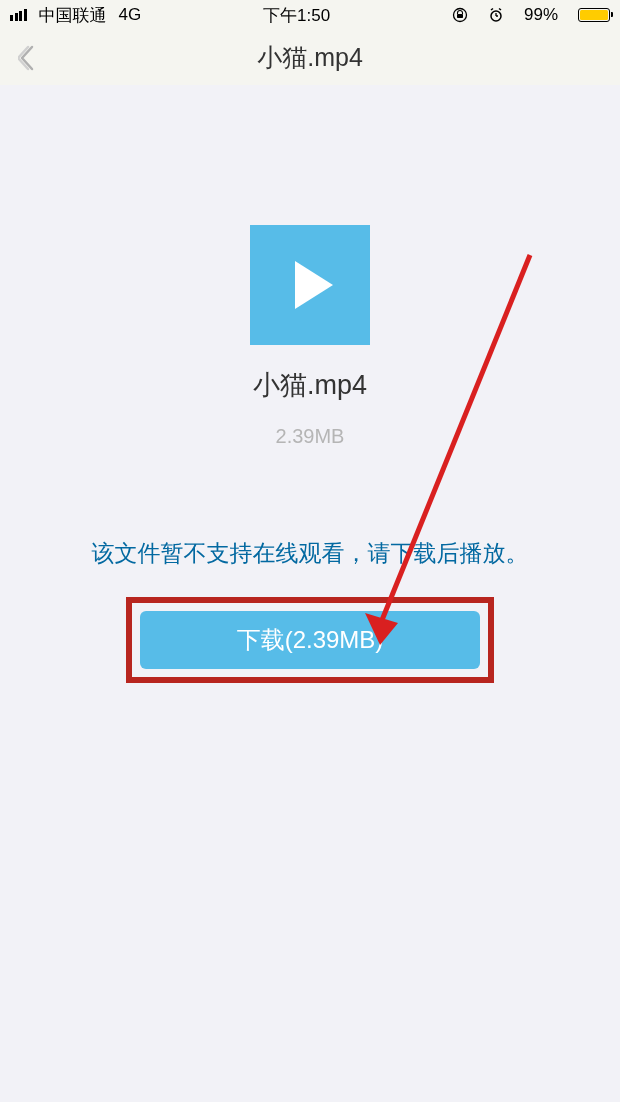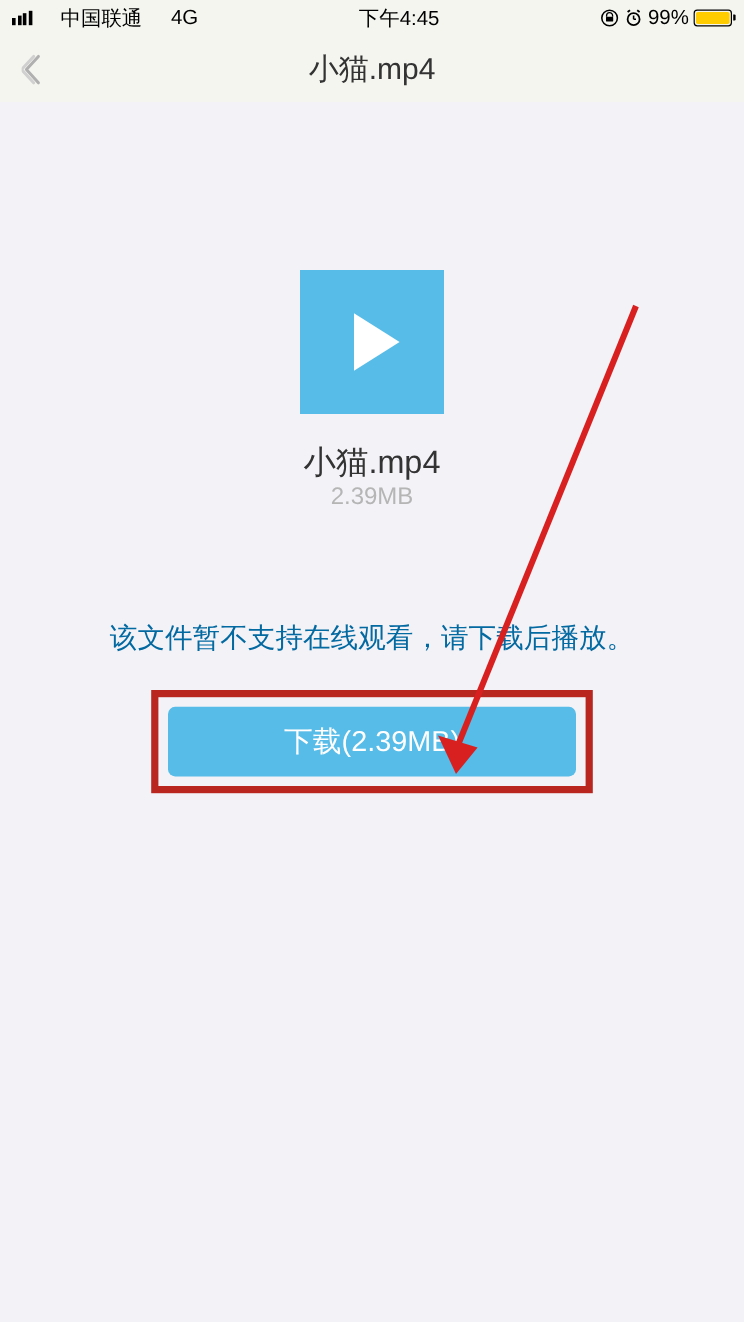--- a/index.html
+++ b/index.html
@@ -21,26 +21,26 @@
       align-items: center;
       justify-content: space-between;
       padding: 0 10px;
       font-size: 17px;
       color: #000;
       background: #f5f5f0;
     }
     .status-left {
       display: flex;
       align-items: center;
-      gap: 24px;
+      gap: 12px;
     }
     .status-right {
       display: flex;
       align-items: center;
-      gap: 4px;
+      gap: 20px;
     }
     .signal-bars {
       display: flex;
       align-items: flex-end;
       gap: 1.5px;
     }
     .signal-bar {
       width: 3px;
       background: #000;
     }
@@ -126,21 +126,21 @@
       border-top: 24px solid transparent;
       border-bottom: 24px solid transparent;
       margin-left: 8px;
     }
     .file-name {
       margin-top: 22px;
       font-size: 27px;
       color: #333;
     }
     .file-size {
-      margin-top: 0;
+      margin-top: 22px;
       font-size: 20px;
       color: #b5b5b5;
     }
     .hint-text {
       margin-top: 90px;
       font-size: 23px;
       color: #0369a1;
       text-align: center;
     }
     .download-wrapper {
@@ -180,21 +180,21 @@
   <div class="status-left">
     <span class="signal-bars">
       <span class="signal-bar"></span>
       <span class="signal-bar"></span>
       <span class="signal-bar"></span>
       <span class="signal-bar"></span>
     </span>
     <span>中国联通</span>
     <span>4G</span>
   </div>
-  <div>下午4:45</div>
+  <div>下午1:50</div>
   <div class="status-right">
     <svg class="lock-icon-svg" viewBox="0 0 16 16">
       <circle cx="8" cy="8" r="6.5" fill="none" stroke="#000" stroke-width="1.3"></circle>
       <path d="M 5.5 7 L 5.5 6 A 2.5 2.5 0 0 1 10.5 6 L 10.5 7" fill="none" stroke="#000" stroke-width="1.1"></path>
       <rect x="5" y="7" width="6" height="4" rx="0.7" fill="#000"></rect>
     </svg>
     <svg class="alarm-icon-svg" viewBox="0 0 16 16">
       <circle cx="8" cy="9" r="5" fill="none" stroke="#000" stroke-width="1.5"></circle>
       <line x1="8" y1="9" x2="8" y2="6" stroke="#000" stroke-width="1.3"></line>
       <line x1="8" y1="9" x2="10" y2="9" stroke="#000" stroke-width="1.3"></line>

